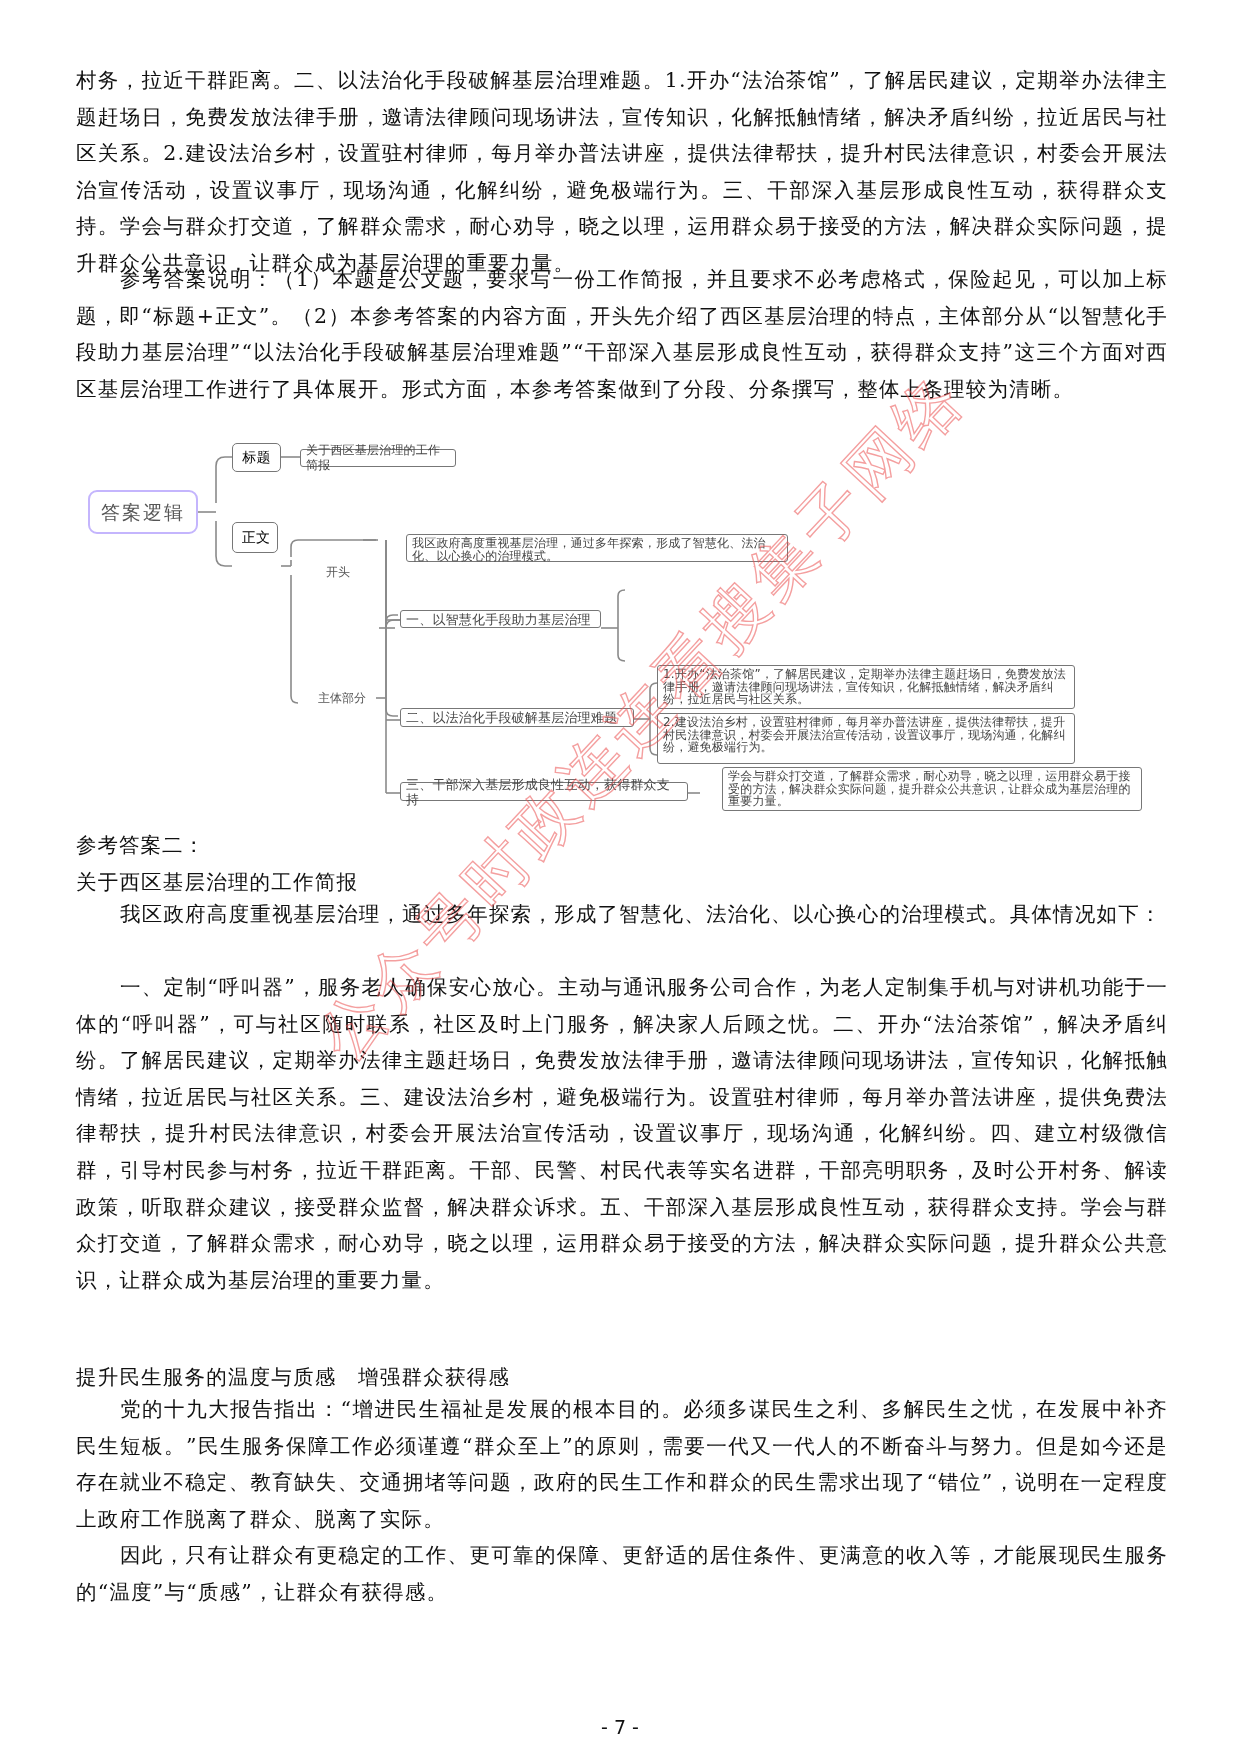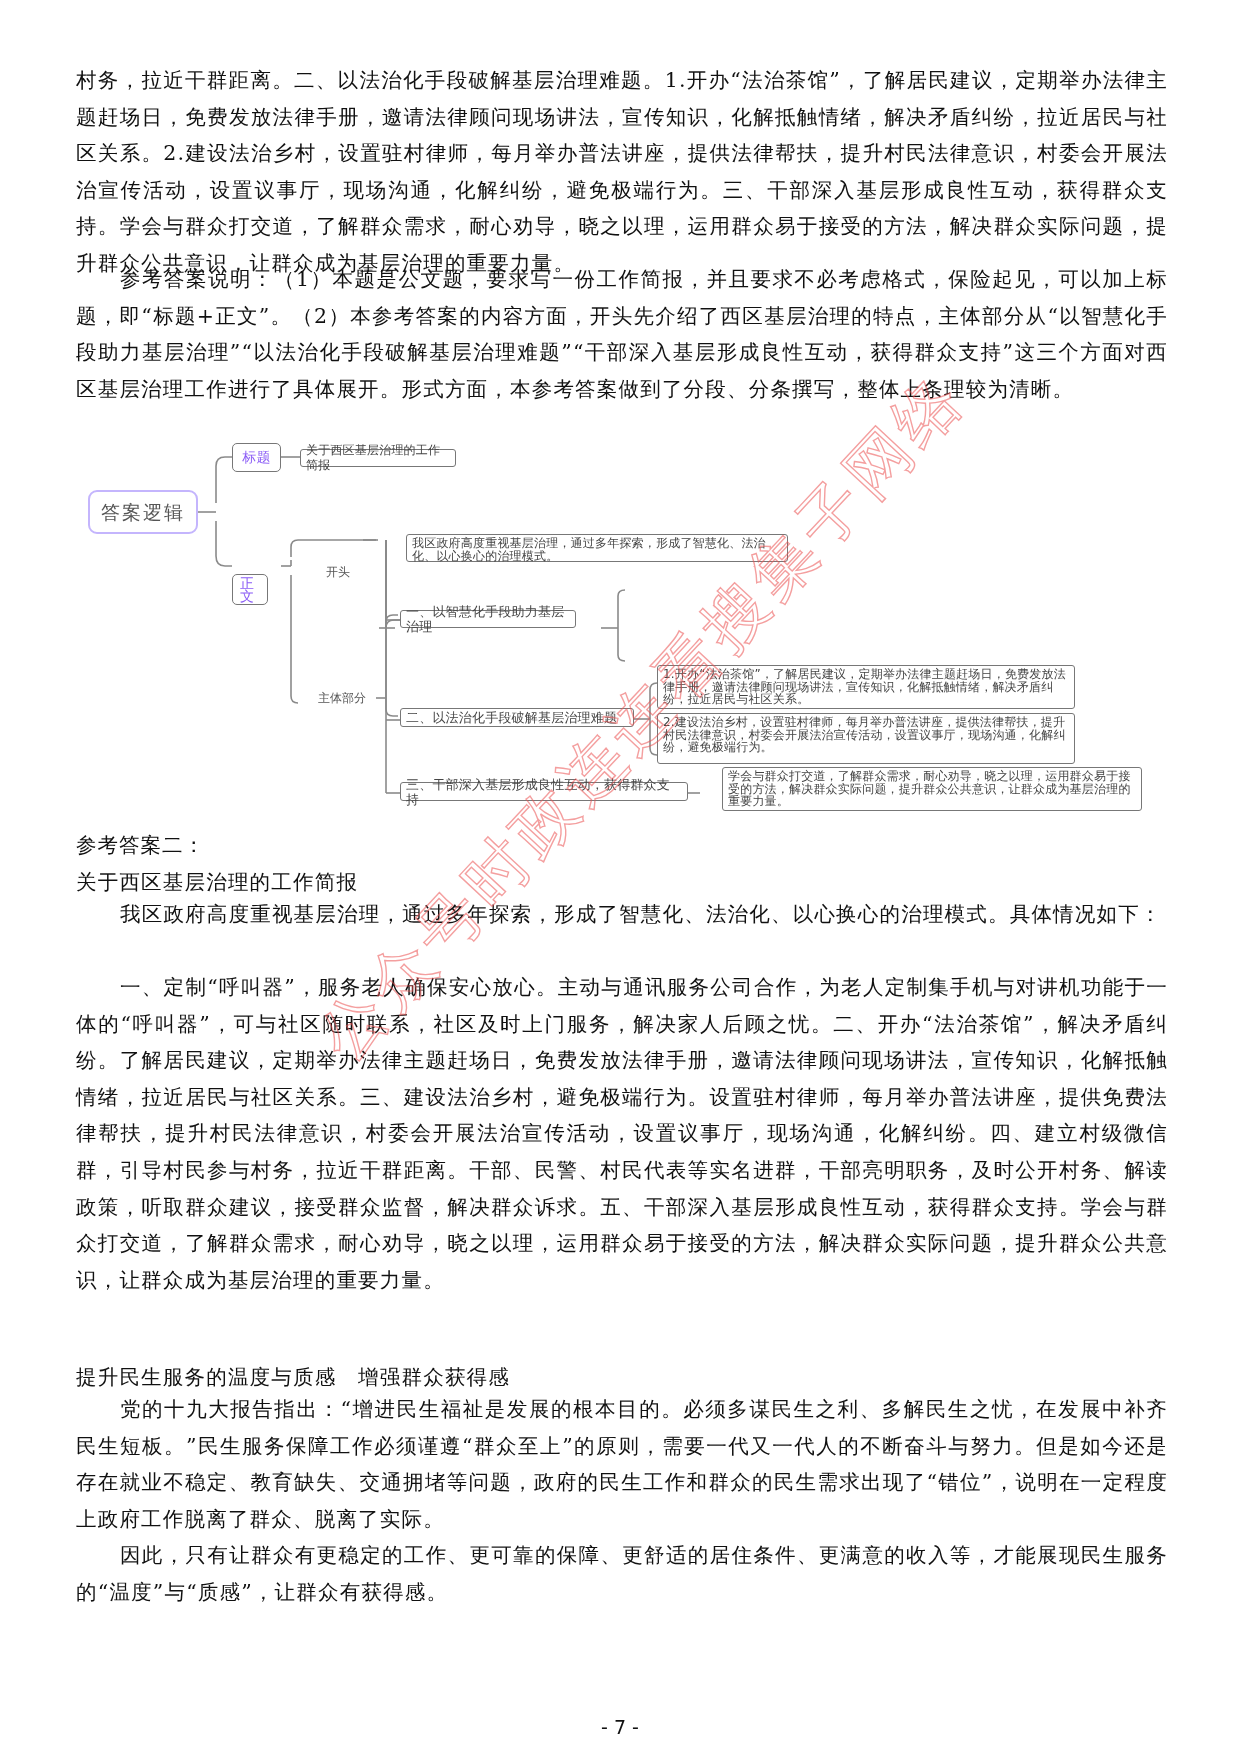--- a/index.html
+++ b/index.html
@@ -15,21 +15,21 @@
   .pagenum { position: absolute; top: 1716px; left: 0; width: 1240px; text-align: center;
              font-family: "DejaVu Sans", sans-serif; font-size: 19px; }
 
   
   .mm { position: absolute; left: 0; top: 0; width: 1240px; height: 1754px; pointer-events: none; }
   .mm .node { position: absolute; border: 1.6px solid #777; border-radius: 3px; background: #fff;
               font-family: "DejaVu Sans", sans-serif; color: #444; font-size: 12px; line-height: 12.5px;
               padding: 2px 5px; box-sizing: border-box; letter-spacing: 0.2px; pointer-events: auto; }
   .mm .root { border-radius: 9px; font-size: 19px; color: #555; display: flex; align-items: center;
               justify-content: center; border: 2px solid #c4b5fd; letter-spacing: 2px; }
-  .mm .mid { border-radius: 5px; font-size: 14px; display: flex; align-items: center; justify-content: center; color: #8b5cf6; }
+  .mm .mid { border-radius: 5px; font-size: 14px; display: flex; align-items: center; justify-content: center; color: #000000; }
   .mm .single { font-size: 13px; line-height: 15px; display: flex; align-items: center; color: #444; }
   .mm .label { position: absolute; font-family: "DejaVu Sans", sans-serif; font-size: 12px; color: #555; }
   .mm svg { position: absolute; left: 0; top: 0; }
 
   
   .wm { position: absolute; left: 200px; top: 560px; font-family: "DejaVu Sans", sans-serif;
         font-size: 64px; color: transparent; -webkit-text-stroke: 1.4px rgba(235, 80, 80, 0.55);
         transform: rotate(-47deg); transform-origin: left top; white-space: nowrap; letter-spacing: 6px;
         pointer-events: none; }
 </style>
@@ -85,28 +85,28 @@
         <path d="M386 720 H400"></path>
         <path d="M386 793 H400"></path>
       </g>
     </svg>
 
     <div class="node root" style="left:88px; top:490px; width:110px; height:44px;">答案逻辑</div>
 
     <div class="node mid" style="left:232px; top:443px; width:49px; height:29px;">标题</div>
     <div class="node single" style="left:300px; top:449px; width:156px; height:18px; font-size:12px;">关于西区基层治理的工作简报</div>
 
-    <div class="node mid" style="left:232px; top:574px; width:36px; height:31px;padding-left:7px;">正文</div>
+    <div class="node mid" style="left:232px; top:522px; width:46px; height:31px;padding-left:7px;">正文</div>
 
     <div class="label" style="left:326px; top:564px;">开头</div>
     <div class="node" style="left:378px; top:534px; width:382px; height:28px;margin-left:28px;">我区政府高度重视基层治理，通过多年探索，形成了智慧化、法治化、以心换心的治理模式。</div>
 
     <div class="label" style="left:318px; top:690px;">主体部分</div>
 
-    <div class="node single" style="left:400px; top:610px; width:176px; height:18px;">一、以智慧化手段助力基层治理</div>
+    <div class="node single" style="left:400px; top:610px; width:201px; height:18px;">一、以智慧化手段助力基层治理</div>
 
     <div class="node single" style="left:400px; top:708px; width:234px; height:19px;">二、以法治化手段破解基层治理难题</div>
     <div class="node" style="left:657px; top:665px; width:418px; height:44px;">1.开办“法治茶馆”，了解居民建议，定期举办法律主题赶场日，免费发放法律手册，邀请法律顾问现场讲法，宣传知识，化解抵触情绪，解决矛盾纠纷，拉近居民与社区关系。</div>
     <div class="node" style="left:657px; top:713px; width:418px; height:51px;">2.建设法治乡村，设置驻村律师，每月举办普法讲座，提供法律帮扶，提升村民法律意识，村委会开展法治宣传活动，设置议事厅，现场沟通，化解纠纷，避免极端行为。</div>
 
     <div class="node single" style="left:400px; top:782px; width:288px; height:19px;">三、干部深入基层形成良性互动，获得群众支持</div>
     <div class="node" style="left:722px; top:767px; width:420px; height:44px;">学会与群众打交道，了解群众需求，耐心劝导，晓之以理，运用群众易于接受的方法，解决群众实际问题，提升群众公共意识，让群众成为基层治理的重要力量。</div>
   </div>
 
   <div class="bold-label" style="top:831px;">参考答案二：</div>

